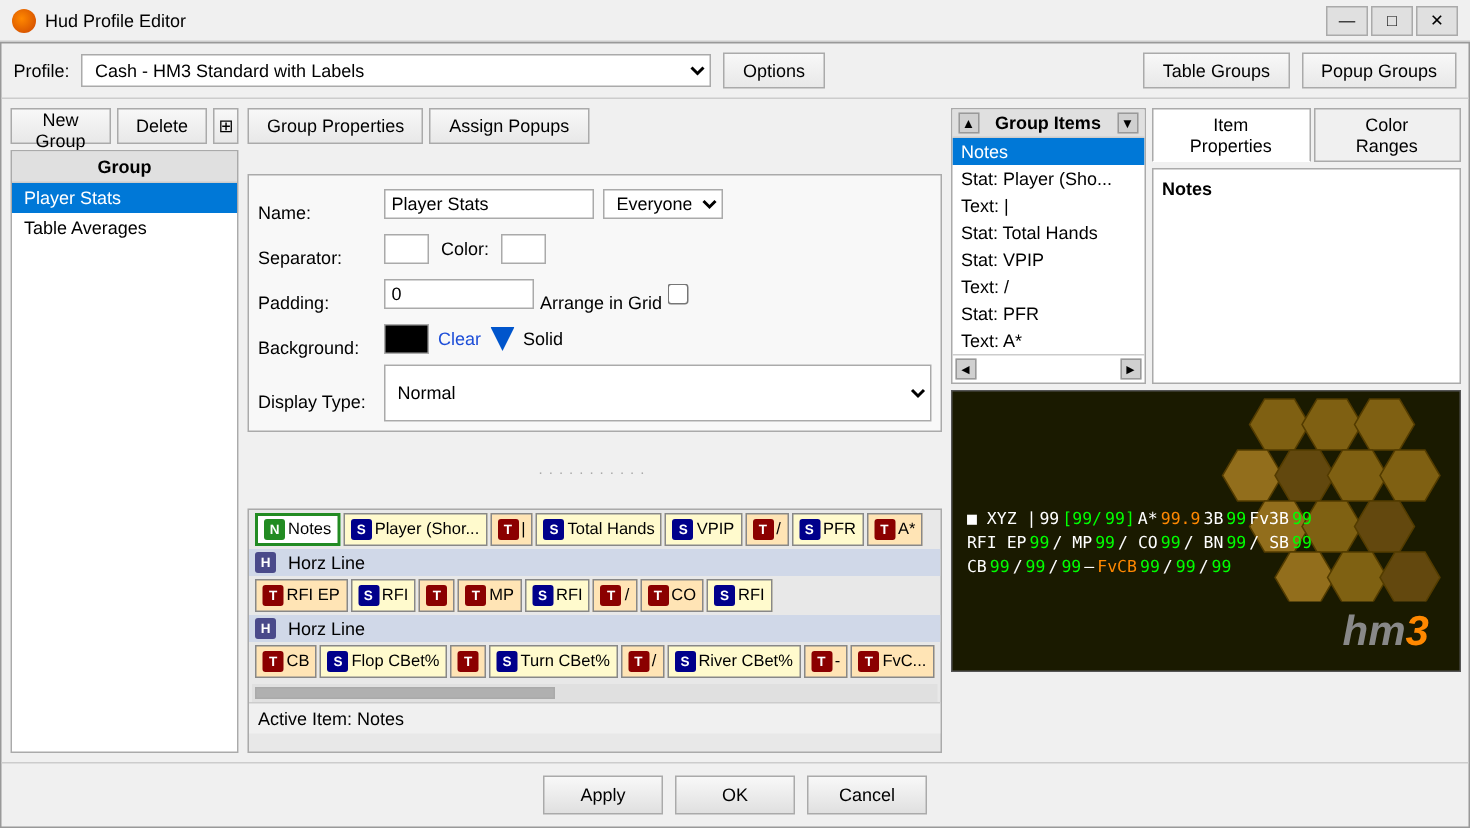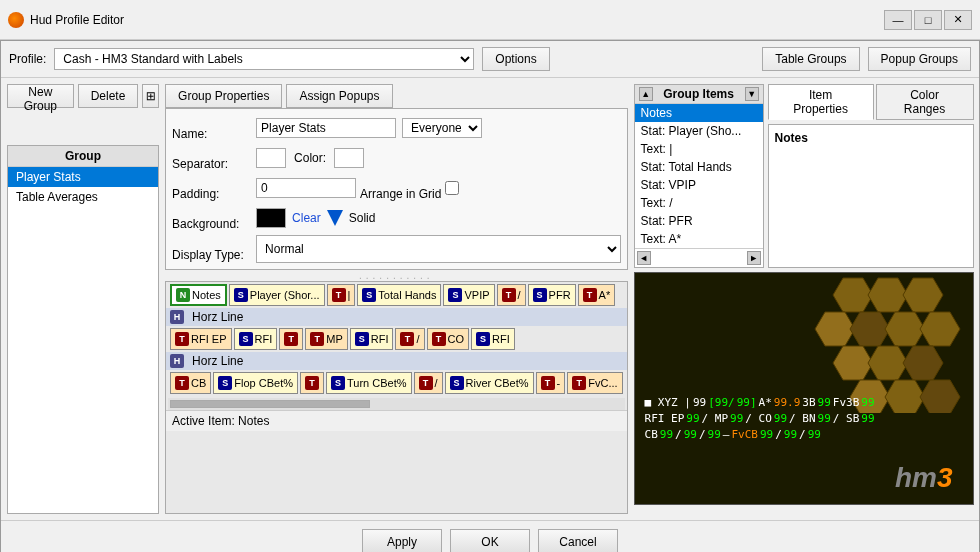--- a/index.html
+++ b/index.html
@@ -12,21 +12,21 @@
       overflow: hidden;
     }
 
     
     .title-bar {
       background: #f0f0f0;
       border-bottom: 1px solid #ccc;
       display: flex;
       align-items: center;
       padding: 8px 8px;
-      height: 40px;
+      height: 28px;
     }
     .title-bar-icon {
       width: 16px; height: 16px;
       background: radial-gradient(circle at 40% 40%, #ff8800, #cc4400);
       border-radius: 50%;
       margin-right: 6px;
     }
     .title-bar-text { font-size: 12px; color: #000; flex: 1; }
     .title-bar-controls { display: flex; gap: 2px; }
     .title-btn {
@@ -92,41 +92,40 @@
     }
     .left-panel-buttons {
       display: flex;
       gap: 4px;
       align-items: flex-start;
     }
     .group-list {
       border: 1px solid #aaa;
       background: white;
       flex: 1;
-      margin-top: 33px;
     }
     .group-header {
       background: #e0e0e0;
       border-bottom: 1px solid #ccc;
       padding: 3px 6px;
       font-weight: bold;
       text-align: center;
     }
     .group-item {
       padding: 3px 8px;
       cursor: pointer;
     }
     .group-item.selected { background: #0078d7; color: white; }
 
     
     .middle-panel {
       flex: 1;
       display: flex;
       flex-direction: column;
-      gap: 0;
+      gap: 20px;
     }
     .form-area {
       border: 1px solid #aaa;
       background: #f8f8f8;
       padding: 6px;
       display: grid;
       grid-template-columns: 80px 1fr;
       gap: 4px;
       align-items: center;
     }
@@ -152,21 +151,21 @@
     }
     .color-box-white {
       width: 30px; height: 20px;
       border: 1px solid #aaa;
       background: white;
       cursor: pointer;
     }
     .padding-input { width: 100px; }
     .arrange-checkbox { width: 14px; height: 14px; }
     .display-select {
-      height: 28px;
+      height: 38px;
       border: 1px solid #aaa;
       background: white;
       font-size: 12px;
       padding: 0 4px;
       width: 100%;
     }
 
     
     .hud-container {
       border: 1px solid #aaa;
@@ -298,21 +297,21 @@
     }
     .props-content {
       border: 1px solid #aaa;
       background: white;
       flex: 1;
     }
 
     
     .hud-preview {
       width: 340px;
-      height: 233px;
+      height: 188px;
       background: #1a1a00;
       border: 1px solid #555;
       display: flex;
       flex-direction: column;
       align-items: center;
       justify-content: center;
       position: relative;
       overflow: hidden;
     }
     .hud-stats-text {

